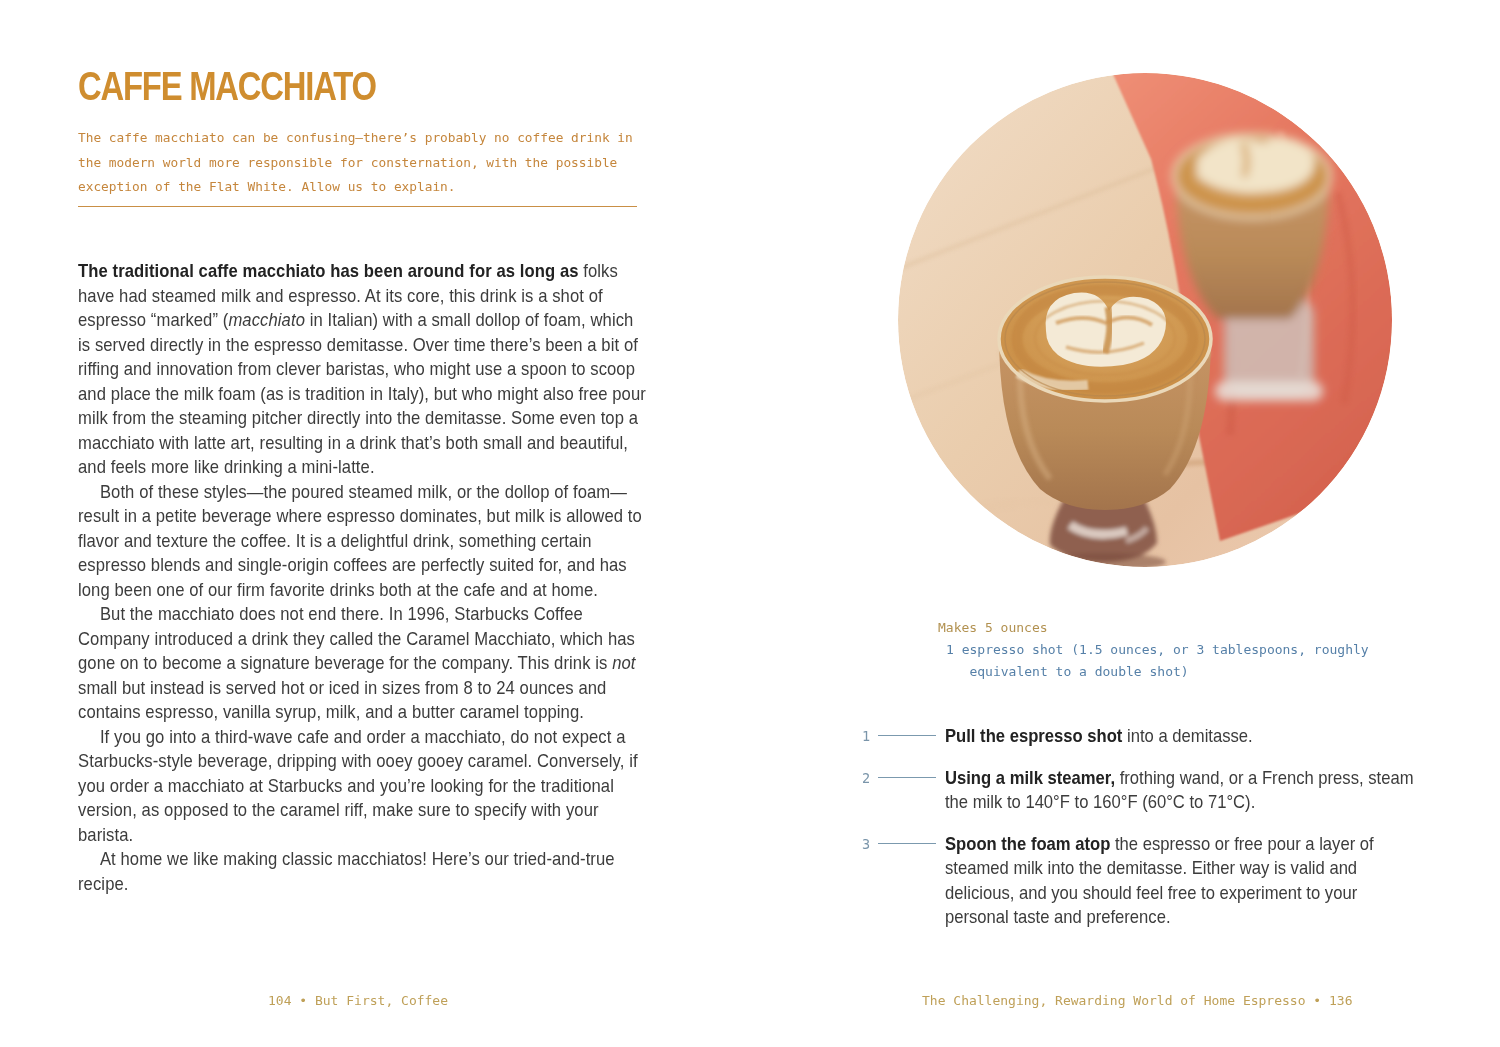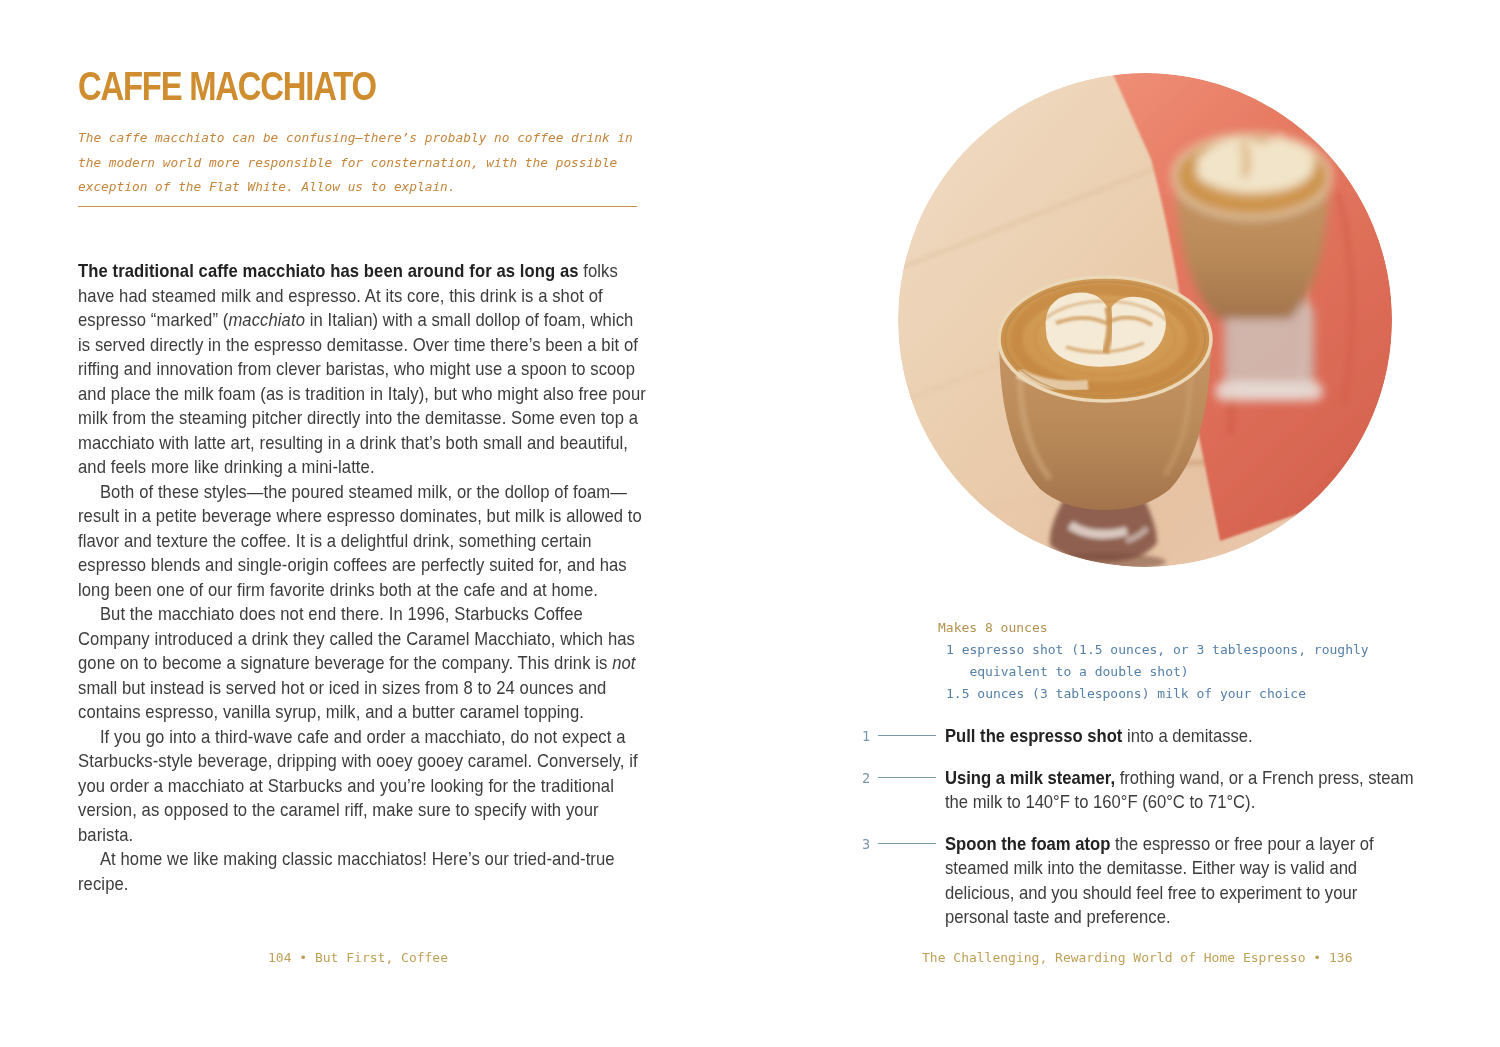--- a/index.html
+++ b/index.html
@@ -21,21 +21,21 @@
   }
   .page-title{
     position:absolute;left:78px;top:66px;
     font-size:41px;font-weight:800;letter-spacing:-1.5px;line-height:1;
     color:var(--title-gold,#cf8d2f);
     transform:scaleX(0.80);transform-origin:left top;white-space:nowrap;
   }
   .intro{
     position:absolute;left:78px;top:126px;width:575px;
     font-family:"DejaVu Sans Mono","Liberation Mono",monospace;
-    font-size:12.8px;line-height:24.5px;color:var(--intro-orange,#c5863c);font-style:italic;
+    font-size:12.8px;line-height:24.5px;color:var(--intro-orange,#c5863c);
   }
   .rule{
     position:absolute;left:78px;top:206px;width:559px;height:0;
     border-top:1.5px solid var(--rule-gold,#c98f45);
   }
   .body-copy{
     position:absolute;left:78px;top:259px;width:652px;
     transform:scaleX(0.875);transform-origin:left top;
     font-size:19px;line-height:24.5px;color:var(--body-text,#3c3c3c);
     letter-spacing:0.1px;
@@ -71,21 +71,21 @@
     flex:0 0 auto;width:58px;height:0;margin:11px 9px 0 2px;
     border-top:1.2px solid var(--step-line-blue,#7b99ae);
   }
   .step-text{
     flex:0 0 auto;width:548px;
     transform:scaleX(0.875);transform-origin:left top;
     font-size:19px;line-height:24.5px;color:var(--body-text,#3c3c3c);
   }
   .step-text .b{font-weight:700;color:#222;}
   .footer{
-    position:absolute;top:950px;
+    position:absolute;top:993px;
     font-family:"DejaVu Sans Mono","Liberation Mono",monospace;
     font-size:13px;color:var(--footer-gold,#bfa058);white-space:nowrap;
   }
   .footer-left{left:268px;}
   .footer-right{left:922px;}
 </style>
 </head>
 <body>
 
 <h1 class="page-title">CAFFE MACCHIATO</h1>
@@ -181,25 +181,24 @@
         <path d="M158 250 Q186 240 208 250 Q232 238 254 252" stroke="#cd9350" stroke-width="4" fill="none" opacity="0.7" filter="url(#b1)"></path>
         <path d="M168 274 Q207 286 246 270" stroke="#cd9350" stroke-width="3.5" fill="none" opacity="0.6" filter="url(#b1)"></path>
         <ellipse cx="207" cy="265" rx="70" ry="37" fill="none" stroke="#c98e49" stroke-width="3" opacity="0.45" filter="url(#b1)"></ellipse>
         <ellipse cx="207" cy="266" rx="106" ry="62" fill="none" stroke="#ead8b9" stroke-width="3.5"></ellipse>
         <ellipse cx="207" cy="266" rx="100" ry="57" fill="none" stroke="#b5854c" stroke-width="1.5" opacity="0.6"></ellipse>
       </g>
     </g>
   </svg>
 </div>
 
-<div class="recipe-yield">Makes 8 ounces</div>
+<div class="recipe-yield">Makes 5 ounces</div>
 
 <ul class="ingredients">
   <li>1 espresso shot (1.5 ounces, or 3 tablespoons, roughly equivalent to a double shot)</li>
-  <li>1.5 ounces (3 tablespoons) milk of your choice</li>
 </ul>
 
 <div class="steps">
   <div class="step">
     <span class="step-num">1</span>
     <span class="step-line"></span>
     <div class="step-text"><span class="b">Pull the espresso shot </span><span>into a demitasse.</span></div>
   </div>
   <div class="step">
     <span class="step-num">2</span>

